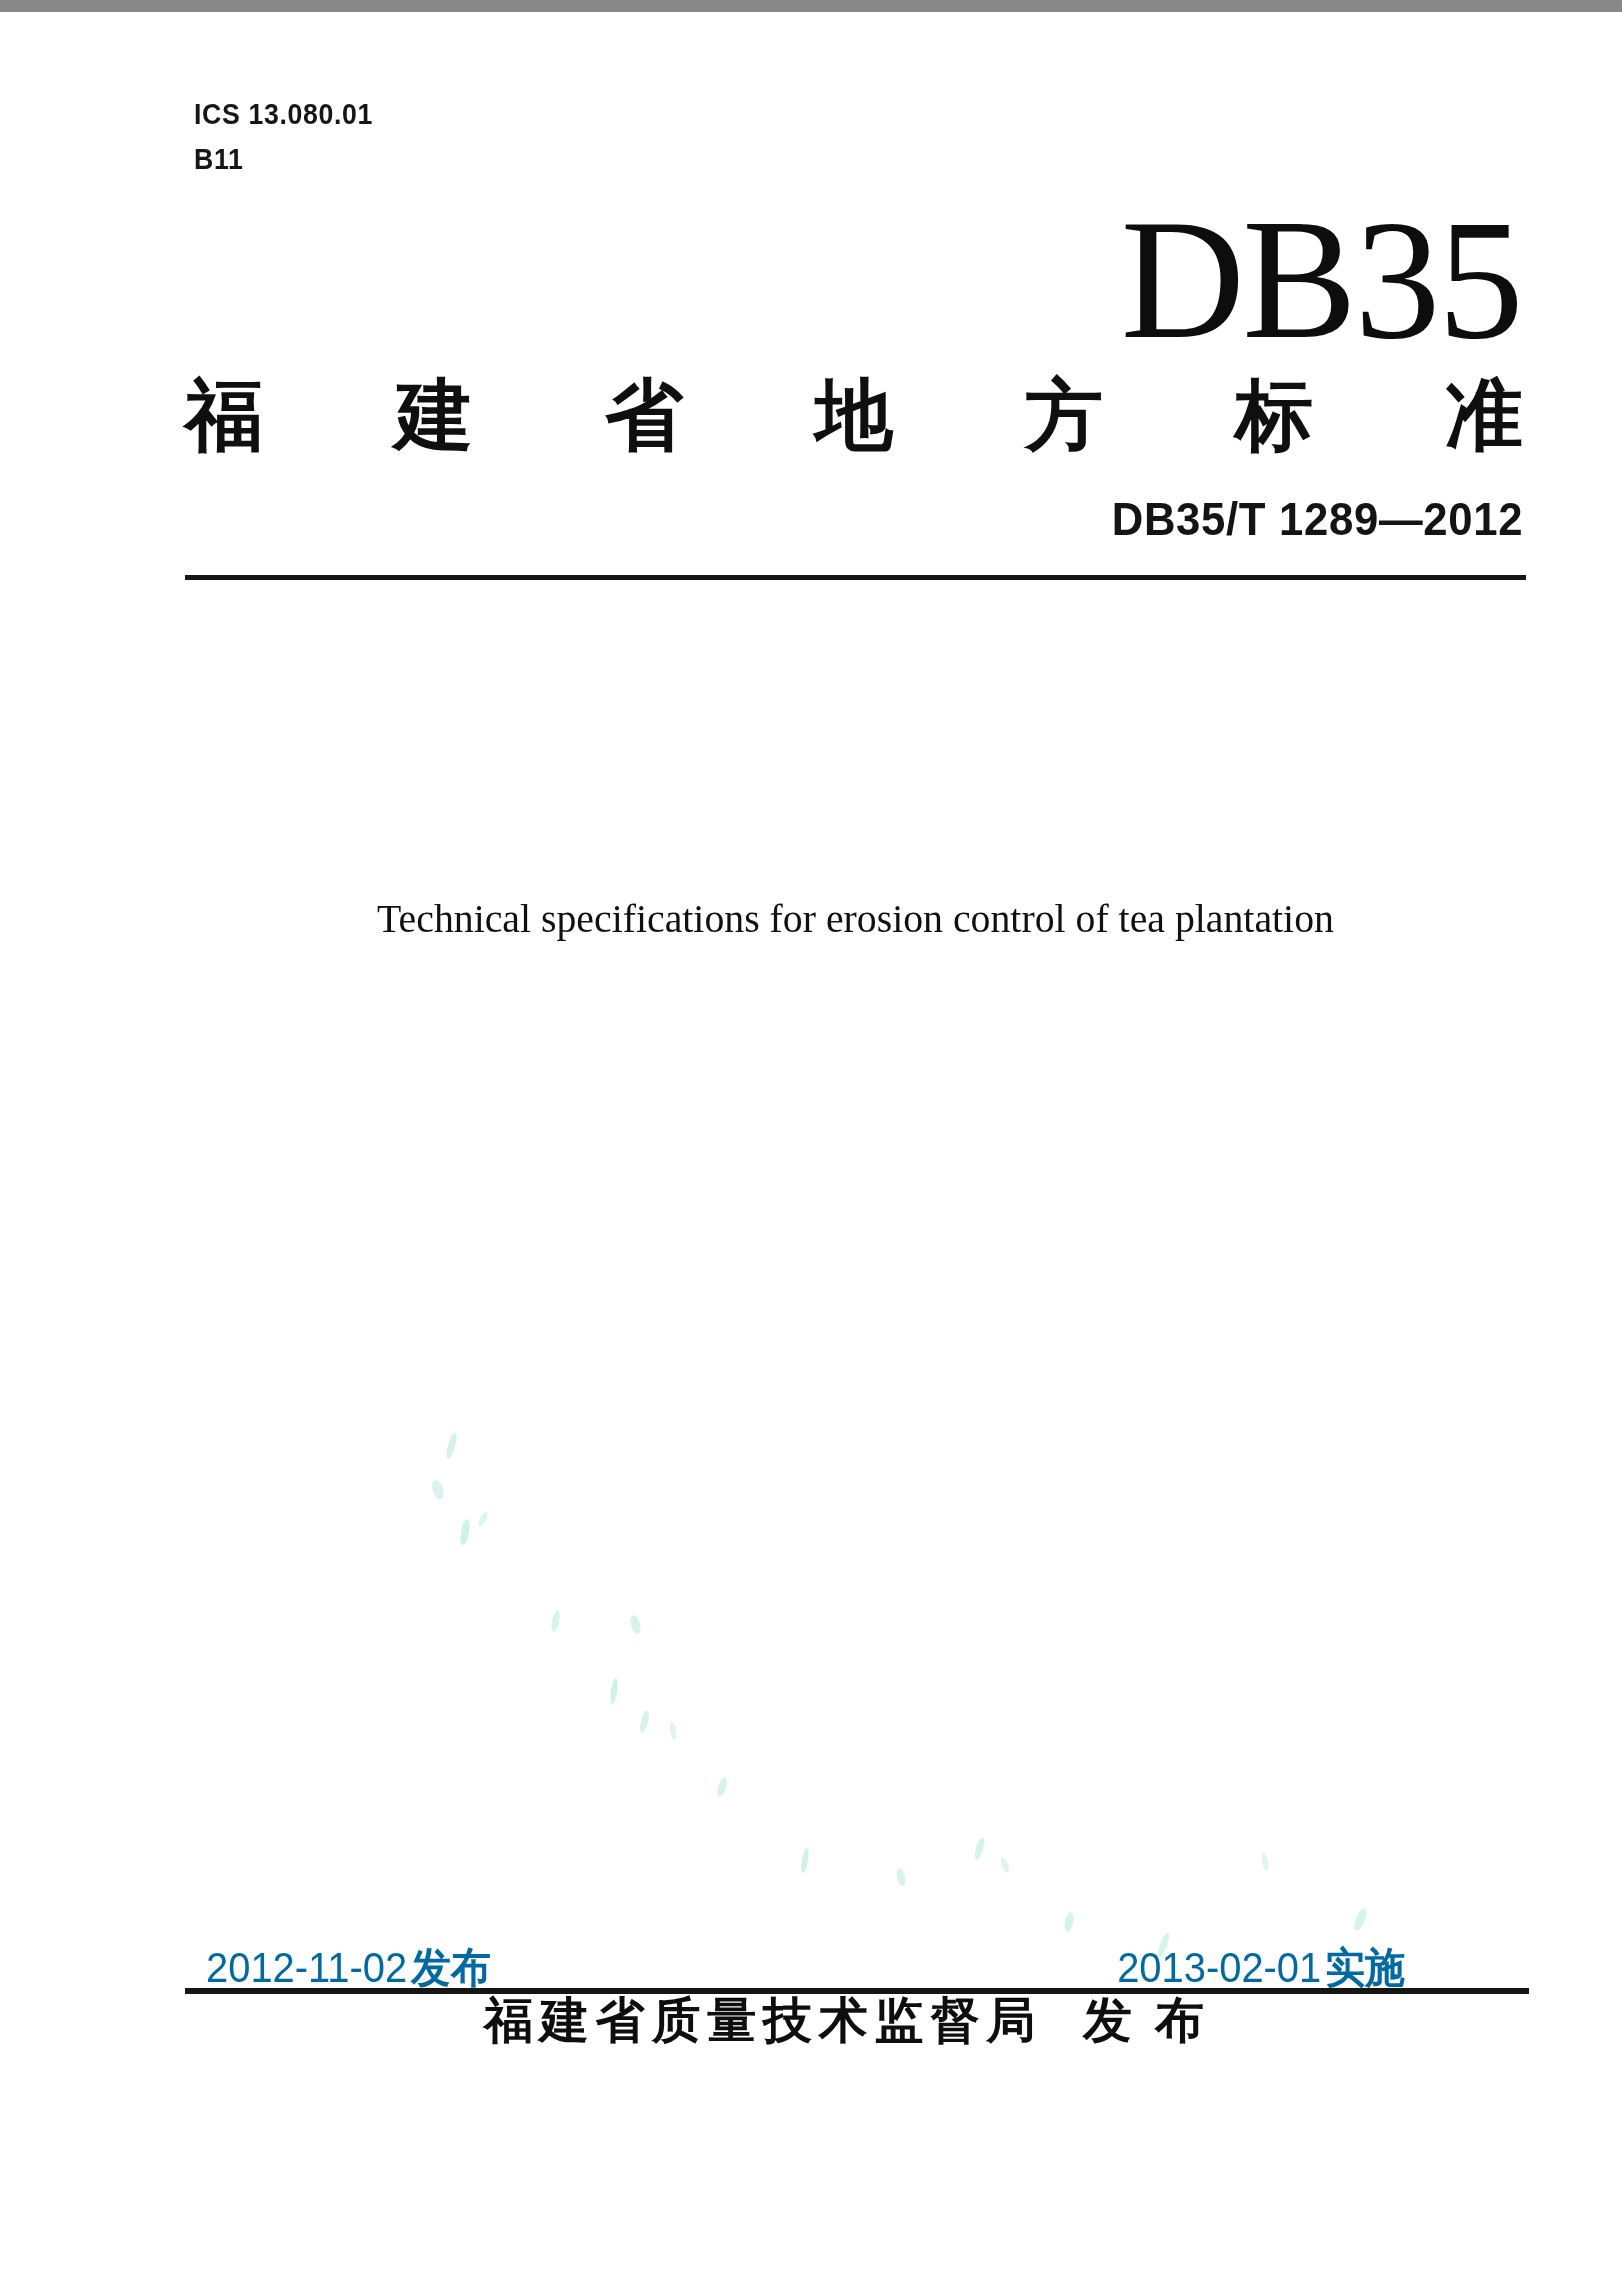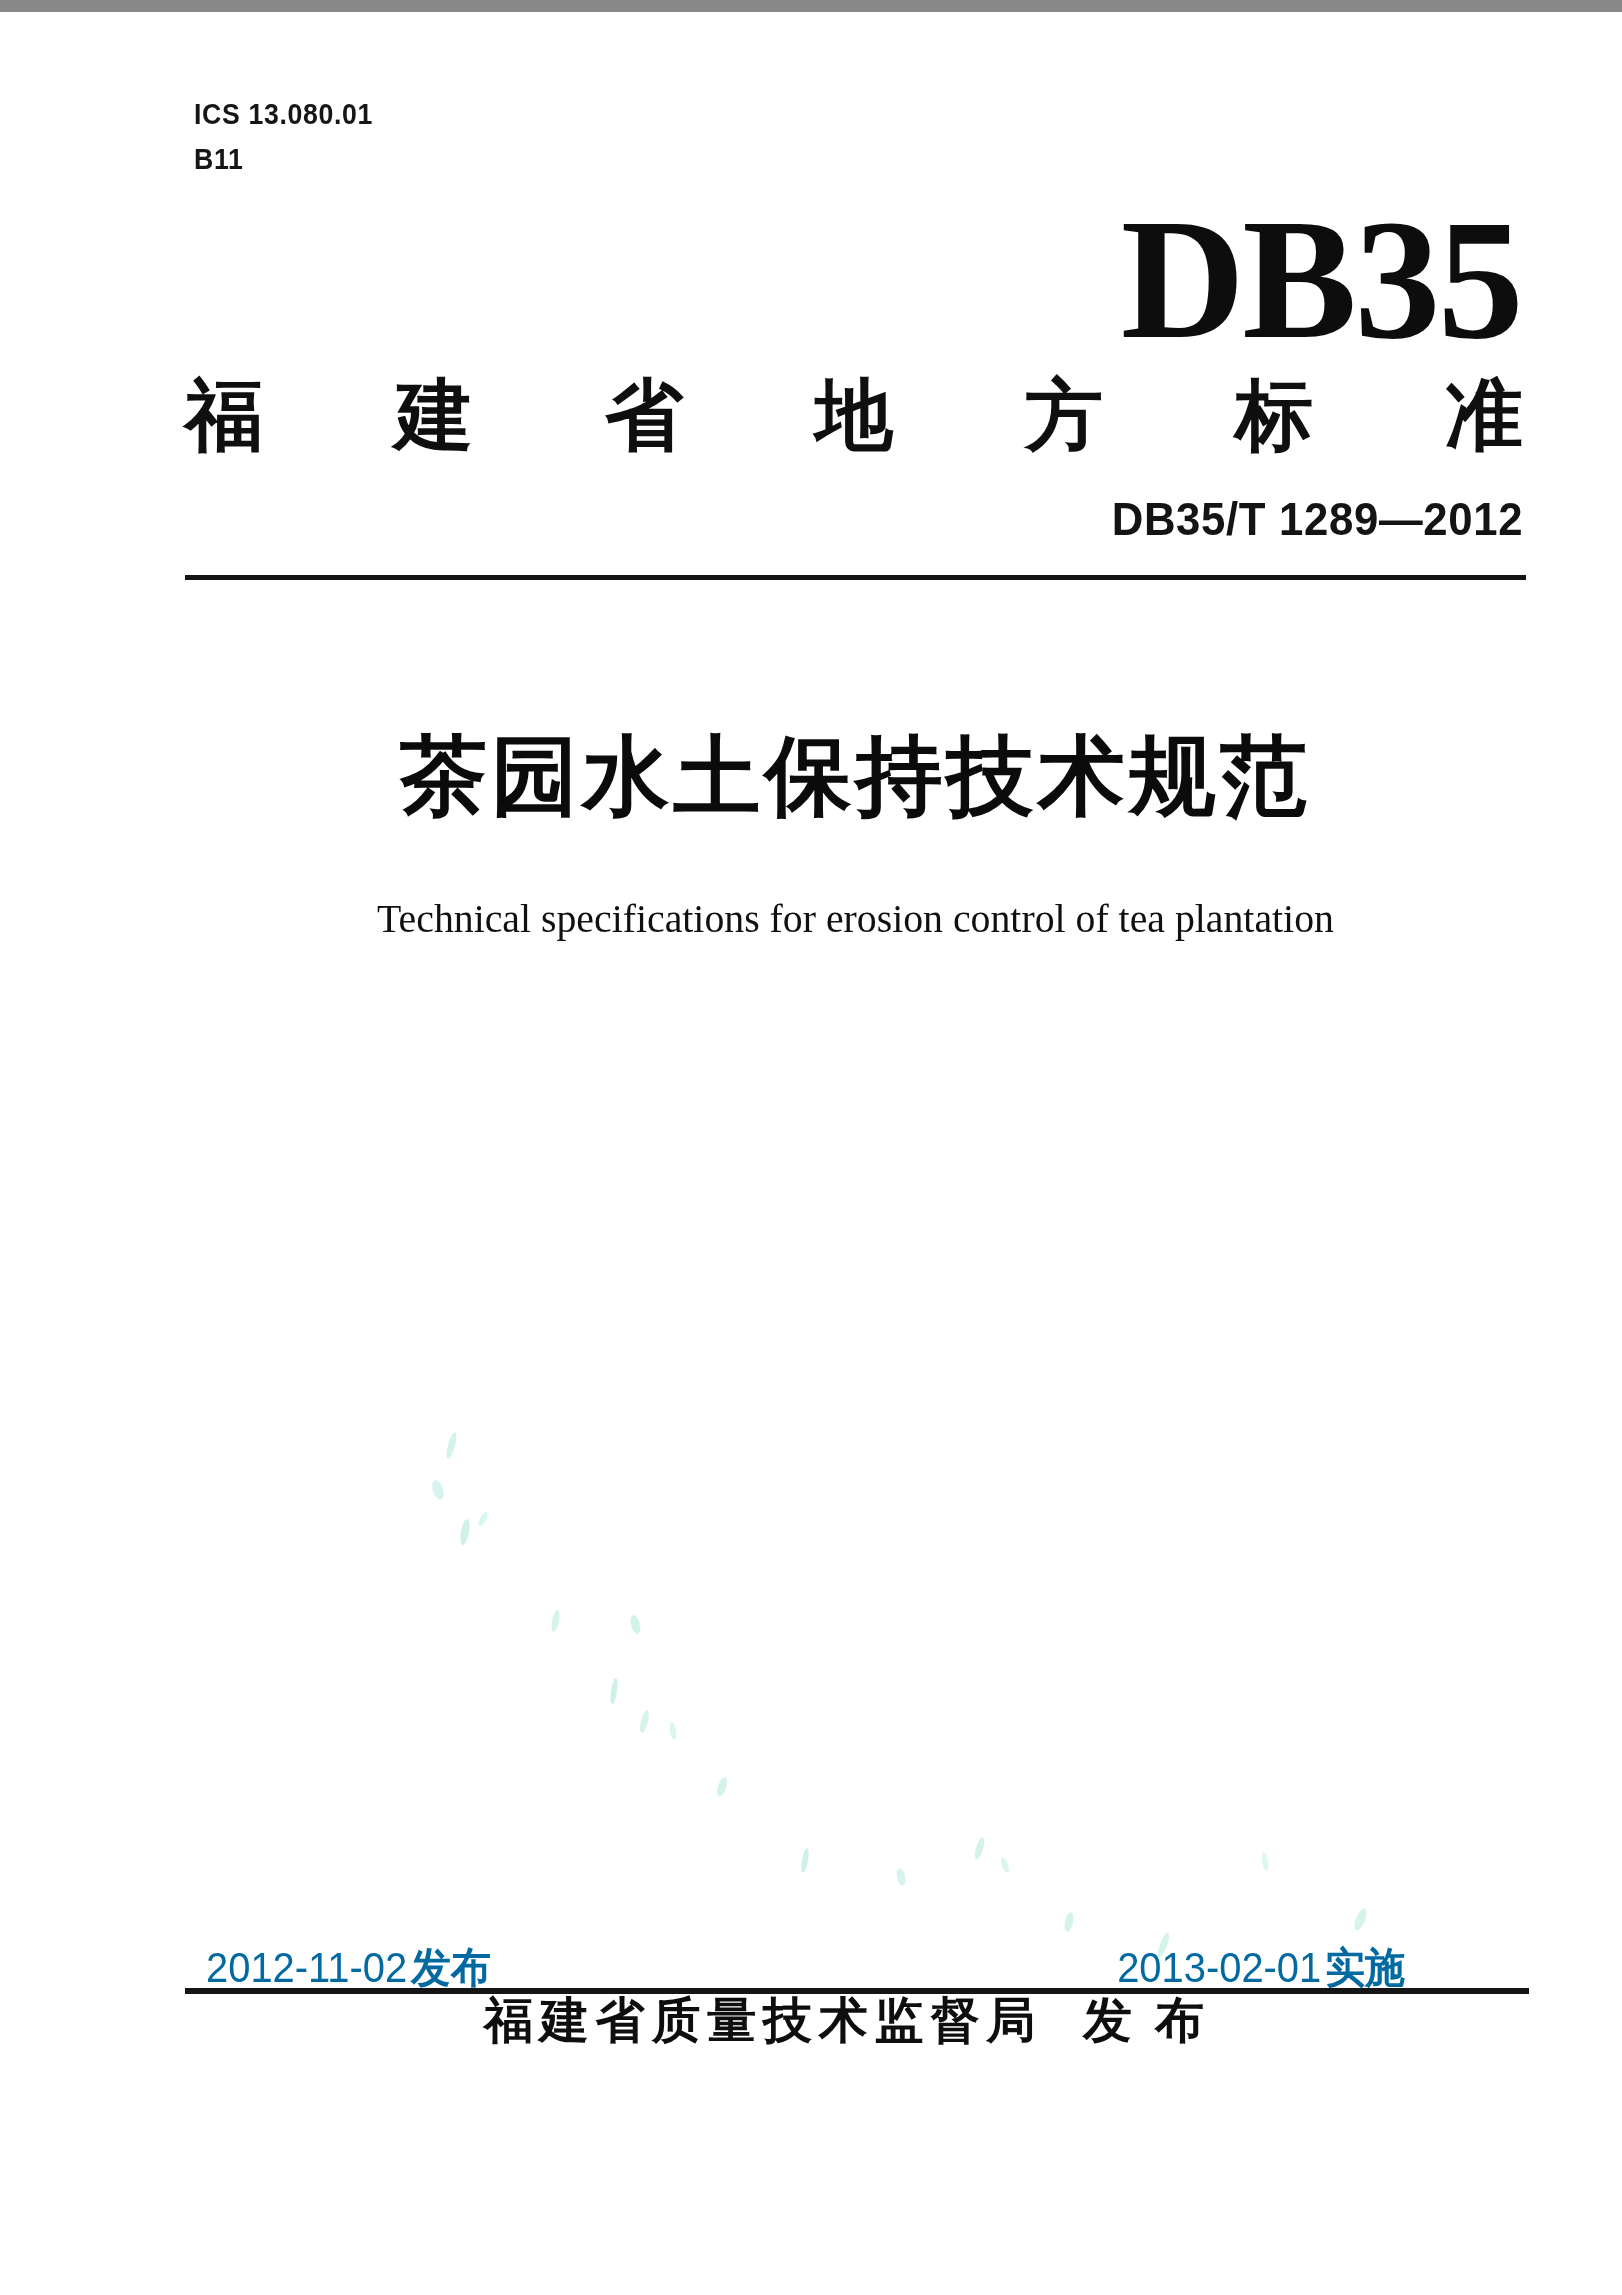--- a/index.html
+++ b/index.html
@@ -23,21 +23,21 @@
     letter-spacing: 0.7px;
     color: #161616;
     transform: scaleX(0.92);
     transform-origin: left top;
   }
   .db-logo {
     position: absolute;
     right: 101px;
     top: 181px;
     font-family: "Liberation Serif", serif;
-    font-weight: bold;
+    font-weight: normal;
     font-size: 172px;
     line-height: 1;
     letter-spacing: -2.7px;
     color: #0d0d0d;
   }
   .category-row {
     position: absolute;
     left: 185px;
     right: 99px;
     top: 364px;
@@ -152,21 +152,20 @@
       <span>地</span>
       <span>方</span>
       <span>标</span>
       <span>准</span>
     </div>
 
   <div class="standard-number">DB35/T 1289—2012</div>
 
   <div class="rule-top"></div>
 
-  <div class="title-cn">茶园水土保持技术规范</div>
 
   <div class="title-en">Technical specifications for erosion control of tea plantation</div>
 
   <div class="watermarks" id="watermarks">
       <div class="speck" style="left: 448px; top: 1420px; width: 6.8px; height: 27px; background: rgb(174, 234, 219); opacity: 0.55; transform: rotate(15deg);"></div>
       <div class="speck" style="left: 433px; top: 1468px; width: 9.5px; height: 20.4px; background: rgb(174, 234, 219); opacity: 0.5; transform: rotate(-18deg);"></div>
       <div class="speck" style="left: 461px; top: 1507px; width: 7.5px; height: 26px; background: rgb(174, 234, 219); opacity: 0.6; transform: rotate(10deg);"></div>
       <div class="speck" style="left: 480px; top: 1499px; width: 6.1px; height: 16.4px; background: rgb(174, 234, 219); opacity: 0.45; transform: rotate(28deg);"></div>
       <div class="speck" style="left: 552px; top: 1598px; width: 6.8px; height: 22px; background: rgb(174, 234, 219); opacity: 0.5; transform: rotate(12deg);"></div>
       <div class="speck" style="left: 631px; top: 1603px; width: 8.9px; height: 19px; background: rgb(174, 234, 219); opacity: 0.55; transform: rotate(-14deg);"></div>

